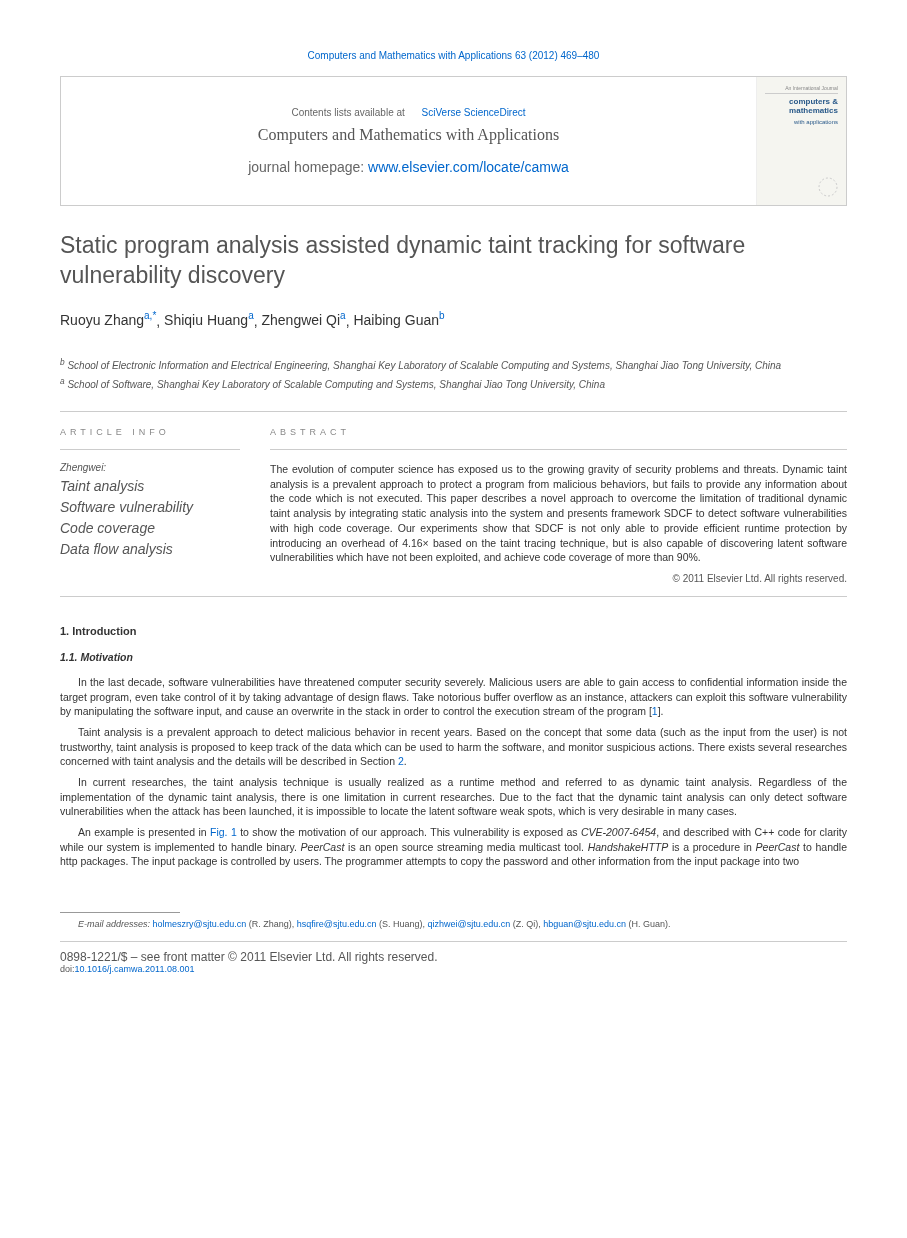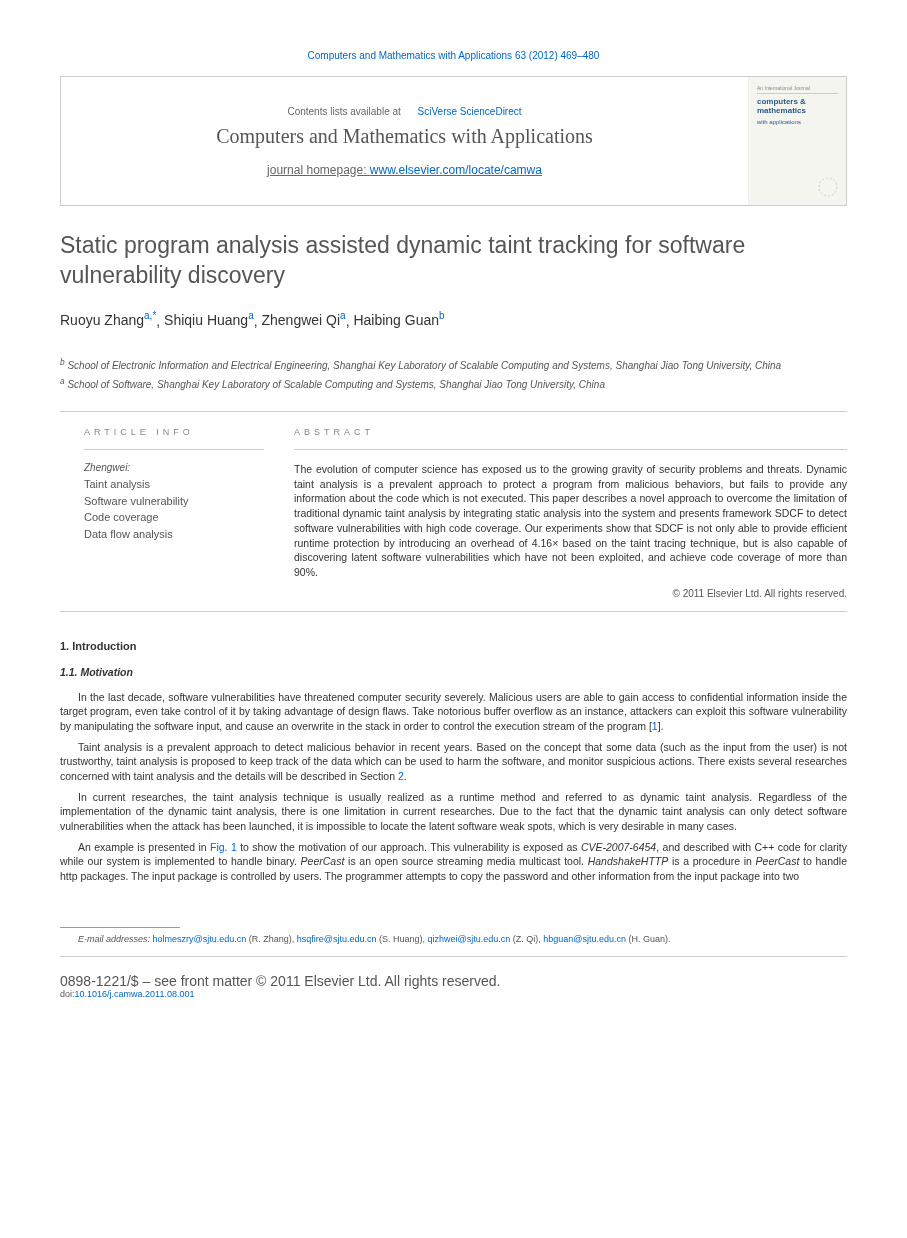--- a/index.html
+++ b/index.html
@@ -54,41 +54,41 @@
       align-items: center;
       padding: 15px;
     }
     .contents-text {
       font-size: 10px;
       color: #666;
       margin-bottom: 8px;
     }
     .contents-text a { color: #0066cc; text-decoration: none; padding-left: 14px; }
     .journal-name-header {
-      font-size: 20px;
+      font-size: 16px;
       color: #555;
       font-weight: normal;
       margin-bottom: 15px;
       font-family: Georgia, serif;
     }
     .homepage-text {
-      font-size: 12px;
+      font-size: 14px;
       color: #666;
-      text-decoration: underline;
     }
     .homepage-text a { color: #0066cc; text-decoration: none; }
     .journal-cover {
-      width: 98px;
+      width: 90px;
       background: #f5f5f0;
       border-left: 1px solid #eee;
       display: flex;
       flex-direction: column;
       padding: 8px;
       font-size: 7px;
       color: #888;
+      text-align: right;
     }
     .cover-title { color: #2a5a8a; font-weight: bold; font-size: 8px; margin-bottom: 4px; }
     .title {
       font-size: 23px;
       color: #555;
       font-weight: normal;
       margin-bottom: 20px;
       line-height: 1.3;
     }
     .authors {
@@ -105,44 +105,44 @@
       color: #555;
       margin-bottom: 18px;
       line-height: 1.6;
     }
     .aff-row { display: block; }
     hr.divider { border: none; border-top: 1px solid #ccc; margin: 12px 0; }
     .info-abstract {
       display: flex;
       gap: 30px;
       margin-top: 15px;
-      margin-left: 24px;
     }
     .article-info {
       width: 180px;
       flex-shrink: 0;
     }
     .section-header {
       font-size: 9px;
       letter-spacing: 4px;
       color: #888;
       font-weight: normal;
       margin-bottom: 12px;
       text-transform: uppercase;
     }
     .keywords-label {
       font-style: italic;
       font-size: 10px;
       color: #555;
       margin-bottom: 3px;
     }
     .keyword-item {
-      font-size: 11px;
+      font-size: 14px;
       color: #555;
       line-height: 1.5;
+      font-style: italic;
     }
     .abstract-col {
       flex: 1;
     }
     .abstract-text {
       font-size: 10.5px;
       color: #333;
       line-height: 1.4;
       text-align: justify;
     }
@@ -180,22 +180,22 @@
       padding-top: 8px;
       font-size: 9px;
       color: #555;
     }
     .footer-divider { width: 120px; border-top: 1px solid #999; margin-bottom: 6px; }
     .corr-author { margin-bottom: 4px; }
     .email-line { margin-left: 18px; margin-bottom: 12px; }
     .email-line a { color: #0066cc; text-decoration: none; }
     .coden {
       border-top: 1px solid #ccc;
-      padding-top: 16px;
-      font-size: 14px;
+      padding-top: 8px;
+      font-size: 12px;
       color: #555;
     }
     .doi a { color: #0066cc; text-decoration: none; }
   </style>
 </head>
 <body>
 
 <div class="header-citation">Computers and Mathematics with Applications 63 (2012) 469–480</div>
 
 <div class="journal-box">

